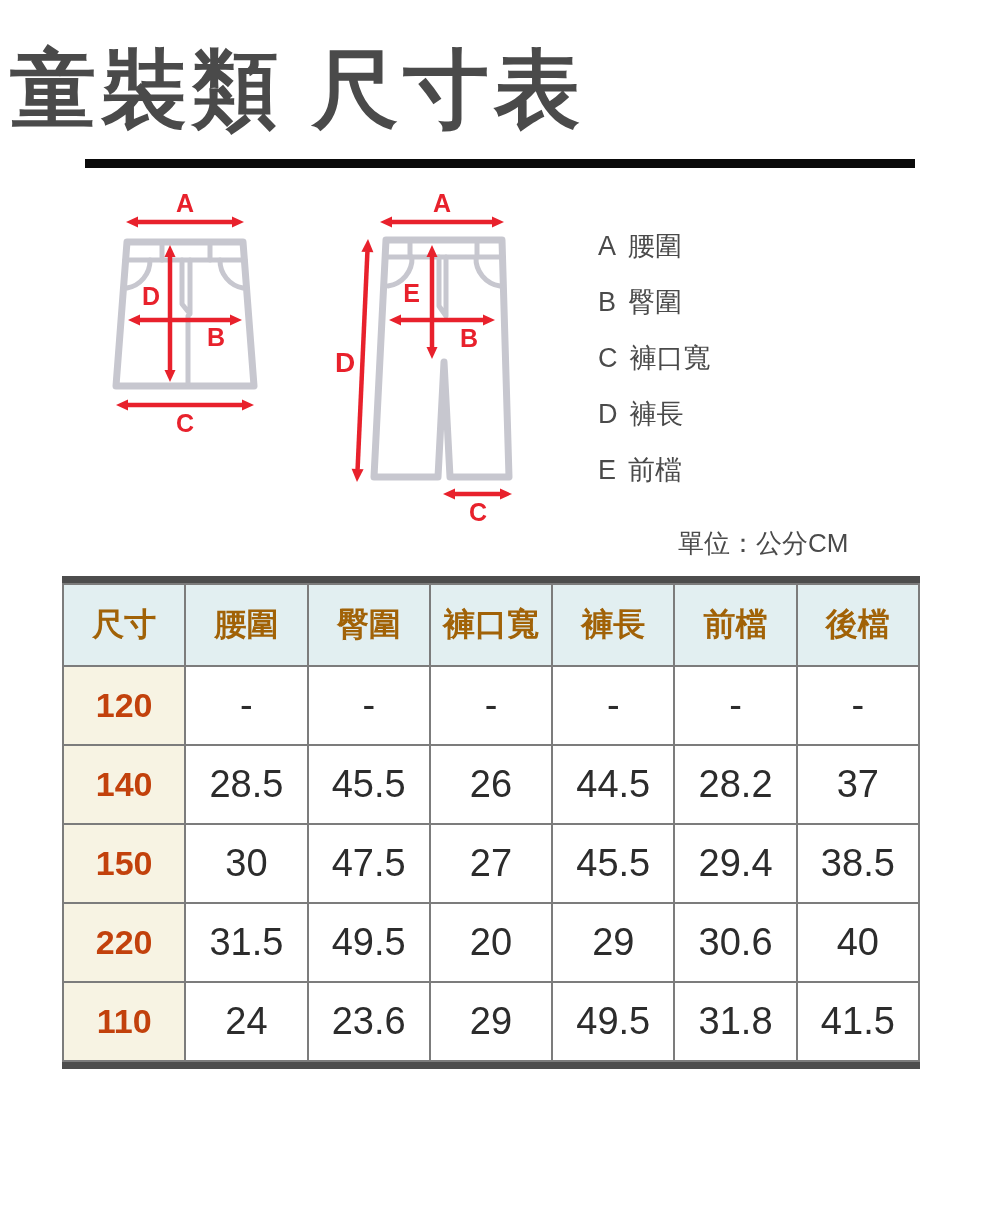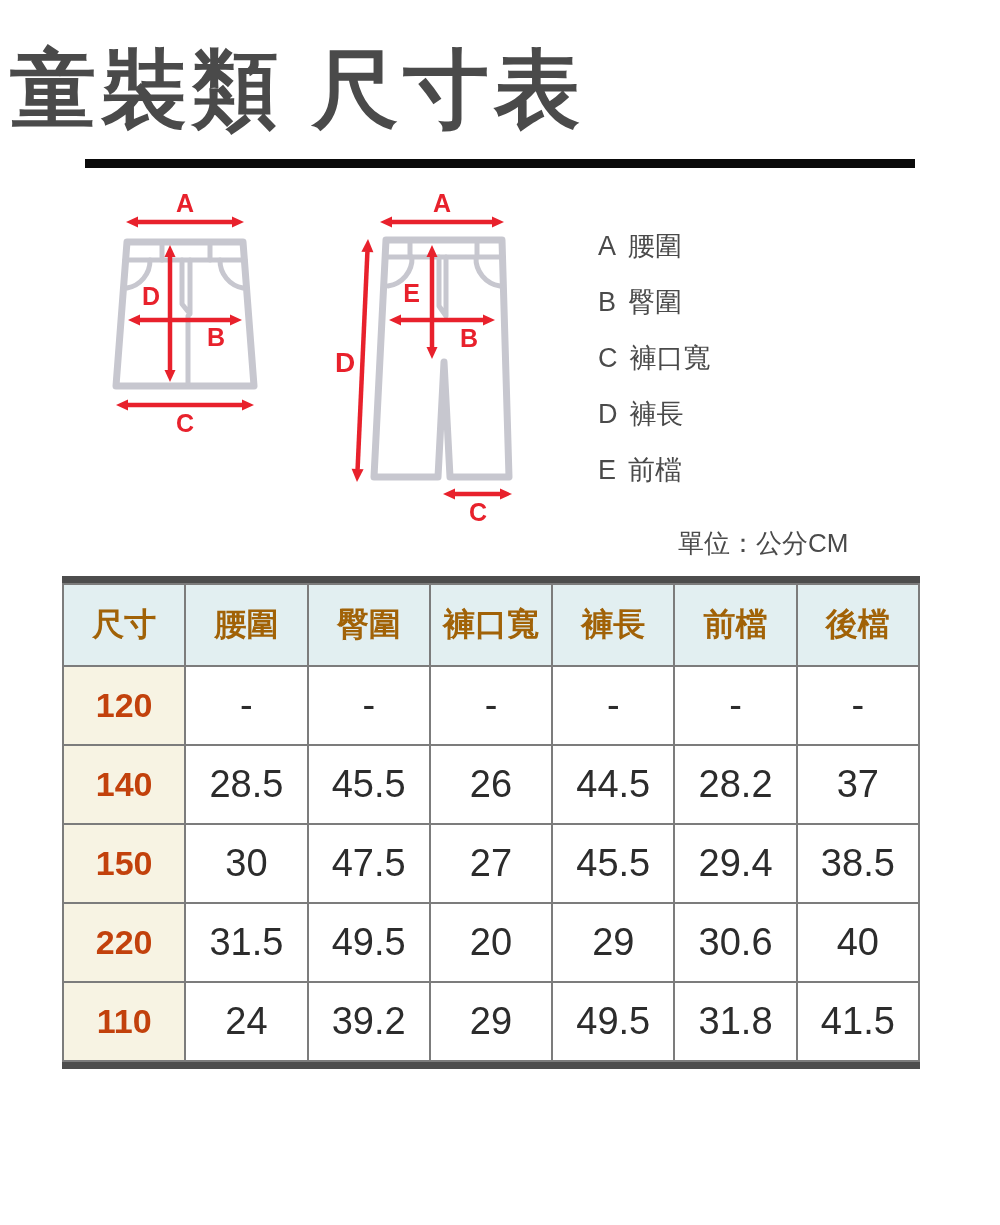--- a/index.html
+++ b/index.html
@@ -216,21 +216,21 @@
             <td class="value-cell">31.5</td>
             <td class="value-cell">49.5</td>
             <td class="value-cell">20</td>
             <td class="value-cell">29</td>
             <td class="value-cell">30.6</td>
             <td class="value-cell">40</td>
           </tr>
           <tr>
             <td class="size-cell">110</td>
             <td class="value-cell">24</td>
-            <td class="value-cell">39.2</td>
+            <td class="value-cell">23.6</td>
             <td class="value-cell">29</td>
             <td class="value-cell">49.5</td>
             <td class="value-cell">31.8</td>
             <td class="value-cell">41.5</td>
           </tr>
         </tbody>
     </table>
   </div>
 
 </div>

